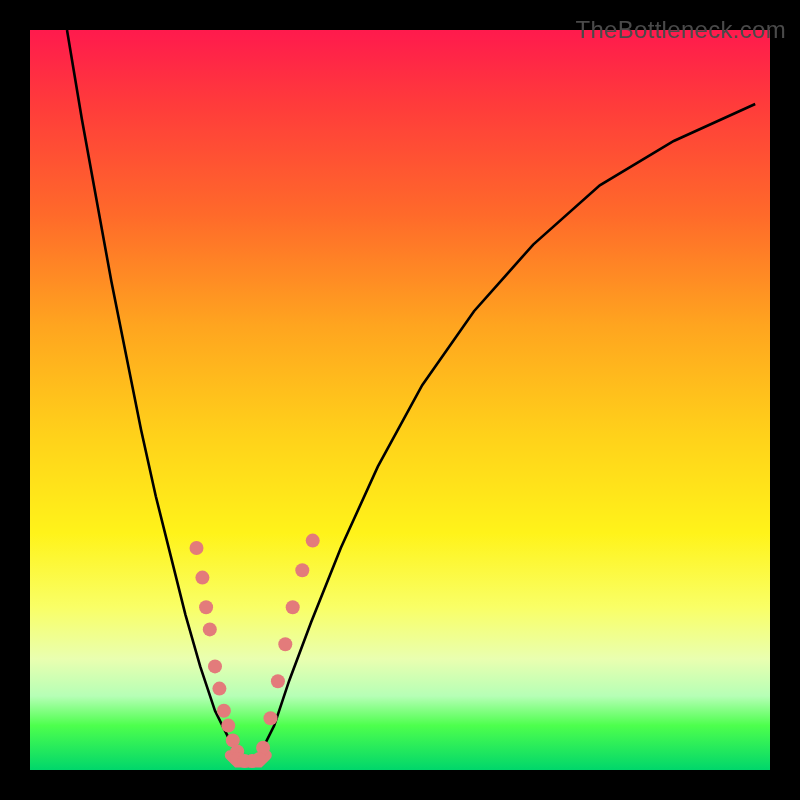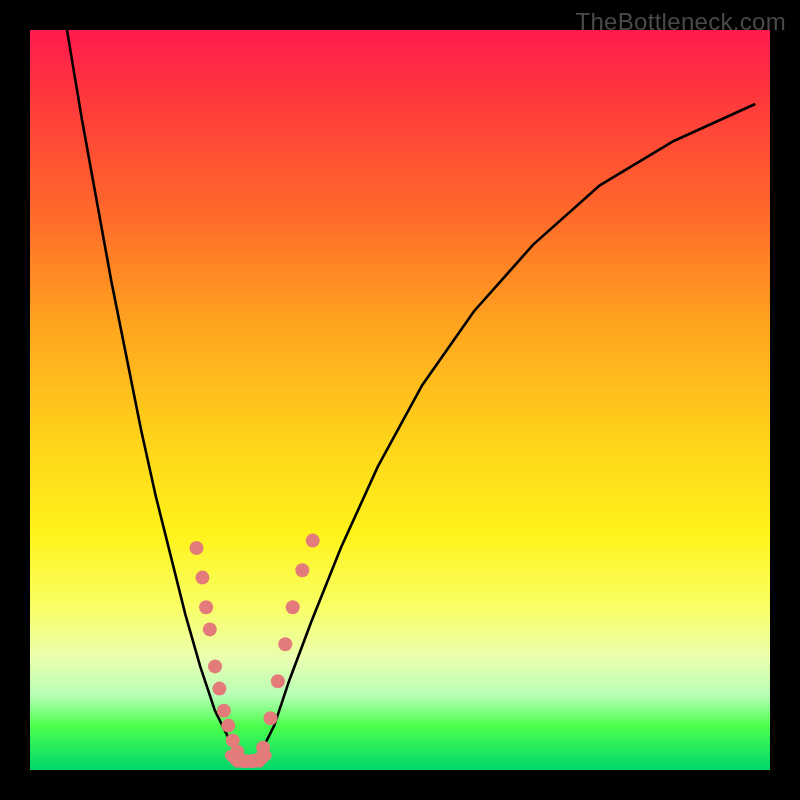--- a/index.html
+++ b/index.html
@@ -35,21 +35,21 @@
       #fff31a 68%,
       #f9ff66 78%,
       #e9ffb0 85%,
       #b6ffb6 90%,
       #4dff4d 94%,
       #00d66b 100%
     );
   }
   .watermark {
     position: absolute;
-    top: 8px;
+    top: 16px;
     right: 14px;
     color: #4a4a4a;
     font-size: 24px;
     font-weight: 500;
     letter-spacing: 0.3px;
   }
   svg.overlay {
     position: absolute;
     top: 30px;
     left: 30px;

